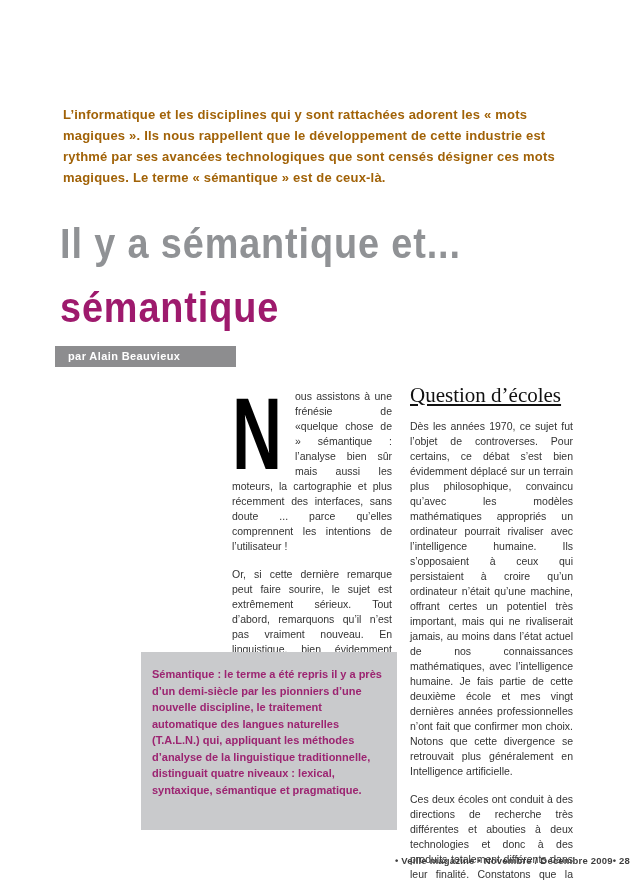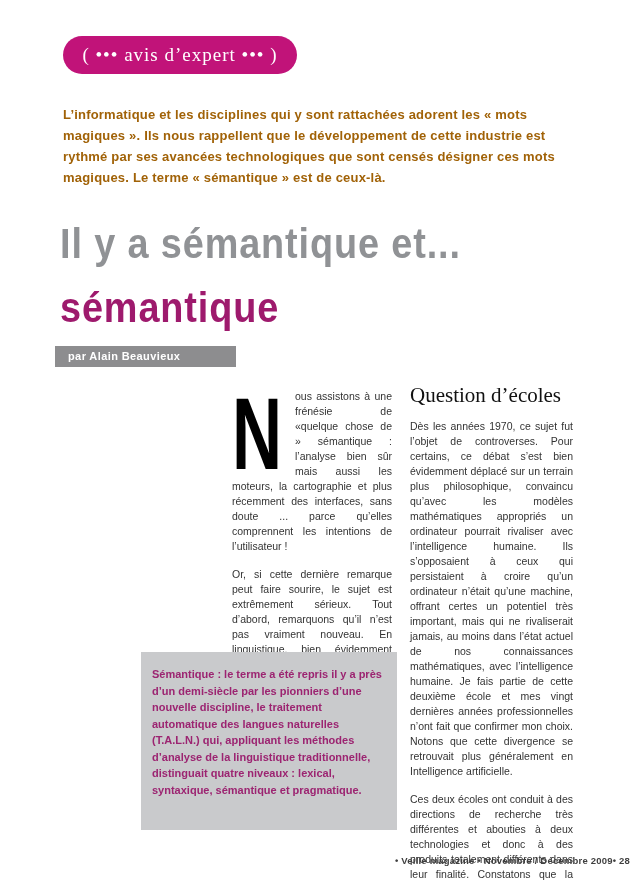--- a/index.html
+++ b/index.html
@@ -28,33 +28,30 @@
 
   .dropcap{float:left;width:56px;height:76px;margin:5px 7px 2px 0;color:#000000;
            font-size:102px;line-height:80px;font-weight:bold;
            transform:scaleX(.68);transform-origin:left top;}
 
   .callout{position:absolute;left:141px;top:652px;width:256px;height:178px;background:#c9cacc;
            box-sizing:border-box;padding:14px 11px 0 11px;}
   .callout p{margin:0;font-size:11px;line-height:16.5px;font-weight:bold;color:#9c2471;text-align:left;}
 
   .col-right h2{font-family:"Liberation Serif",serif;font-size:21px;font-weight:normal;
-                color:#111111;margin:0 0 11px 0;}
+                color:#111111;margin:0 0 11px 0;text-decoration:underline;}
 
   .footer{position:absolute;left:0;top:855px;width:630px;text-align:right;
           font-size:9.5px;font-weight:bold;color:#3f3f3f;letter-spacing:0.2px;}
 </style>
 </head>
 <body>
 
 <div class="page">
 
-  <div class="badge">
-    <span>( ••• avis d’expert ••• )</span>
-  </div>
 
   <p class="intro">L’informatique et les disciplines qui y sont rattachées adorent les « mots magiques ». Ils nous rappellent que le développement de cette industrie est rythmé par ses avancées technologiques que sont censés désigner ces mots magiques. Le terme « sémantique » est de ceux-là.</p>
 
   <h1 class="title-line l1">Il y a sémantique et...</h1>
   <h1 class="title-line l2">sémantique</h1>
 
   <div class="byline">
     <span>par Alain Beauvieux</span>
   </div>
 

